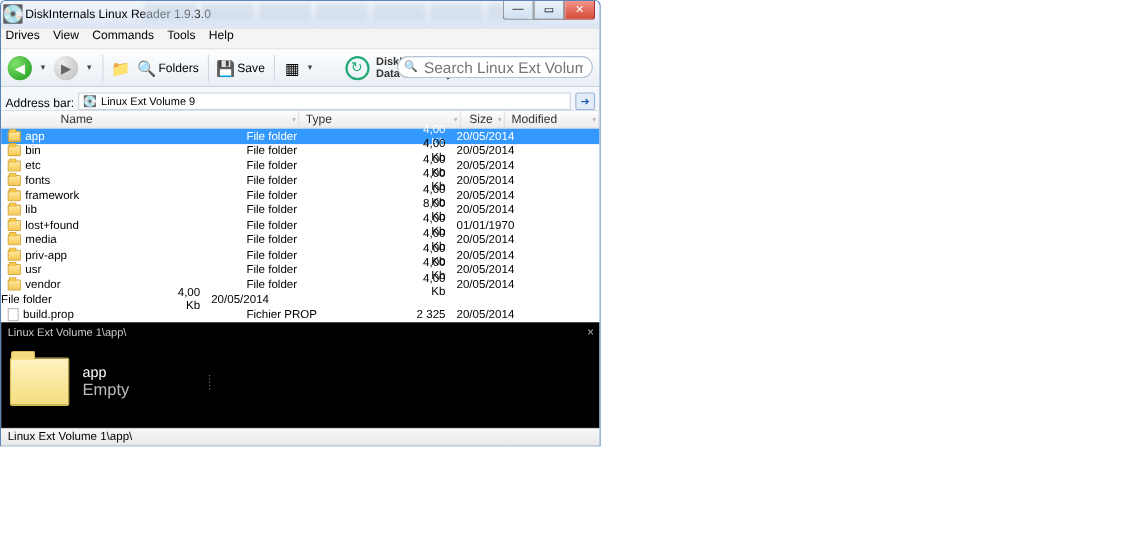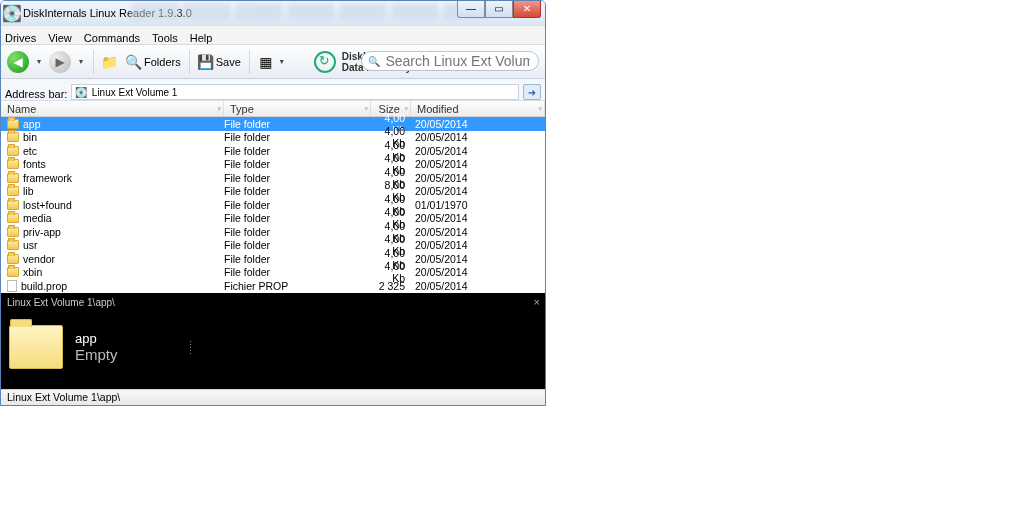--- a/index.html
+++ b/index.html
@@ -8,41 +8,41 @@
   .titlebar { height: 24px; background: linear-gradient(#f2f6fb,#dbe6f4); display:flex; align-items:center; position:relative; padding:0 4px; }
   .titlebar .icon { width:14px;height:14px;margin-right:4px;display:inline-flex;align-items:center;justify-content:center;}
   .titlebar .title { font-size:11px; color:#000; }
   .winbtns { position:absolute; right:4px; top:-1px; display:flex; gap:0; }
   .winbtn { width:28px;height:18px; border:1px solid #888; border-top:none; display:flex;align-items:center;justify-content:center; font-size:10px; cursor:pointer;}
   .winbtn.min { background:linear-gradient(#eef4fb,#cfe0f3); border-radius:0 0 0 3px;}
   .winbtn.max { background:linear-gradient(#eef4fb,#cfe0f3);}
   .winbtn.close { background:linear-gradient(#f39a8f,#d54a35); border-radius:0 0 3px 0; color:#fff;border-color:#a33;}
   .blur-tabs { position:absolute; top:2px; left:130px; display:flex; gap:4px; filter: blur(2px); opacity:0.55;}
   .blur-tab { width:48px;height:16px;background:#c9d5e6;border-radius:2px 2px 0 0;}
-  .menubar { height:20px; background:#f4f4f4; border-top:1px solid #dcdcdc; border-bottom:1px solid #dcdcdc; display:flex; align-items:flex-end; padding:0 4px; gap:12px;}
+  .menubar { height:20px; background:#f4f4f4; border-top:1px solid #dcdcdc; border-bottom:1px solid #dcdcdc; display:flex; align-items:flex-start; padding:0 4px; gap:12px;}
   .menubar span { font-size:11px; color:#000; cursor:default; }
   .toolbar { height:34px; background:linear-gradient(#fdfefe,#e9eef4); border-bottom:1px solid #c8d1dc; display:flex; align-items:center; padding:0 6px; gap:4px; position:relative;}
   .nav-back { width:22px;height:22px;border-radius:50%;background:radial-gradient(circle at 30% 30%,#7fe06a,#1a9a1a);display:flex;align-items:center;justify-content:center;color:#fff;font-size:12px;cursor:pointer;}
   .nav-fwd { width:22px;height:22px;border-radius:50%;background:radial-gradient(circle at 30% 30%,#eee,#bbb);display:flex;align-items:center;justify-content:center;color:#666;font-size:12px;}
   .tiny-arrow { font-size:8px;color:#444;padding:0 4px;}
   .sep { width:1px;height:24px;background:#cfd7e2;margin:0 2px;}
   .tool-item { display:flex;align-items:center;gap:2px;font-size:11px;color:#000;cursor:pointer;padding:0 2px;}
   .ico { width:16px;height:16px;display:flex;align-items:center;justify-content:center;font-size:14px;}
   .branding { display:flex;align-items:center;gap:6px;margin-left:20px;}
   .branding .logo { width:22px;height:22px;border-radius:50%;border:2px solid #2a7; position:relative;}
   .branding .logo::after{content:"↻";position:absolute;left:3px;top:0;color:#2a7;font-size:13px;}
   .branding .txt1 { font-size:10px;font-weight:bold;color:#333;line-height:1.1;}
   .branding .txt2 { font-size:10px;font-weight:bold;color:#333;line-height:1.1;}
   .search { position:absolute; right:6px; top:6px; display:flex;align-items:center;border:1px solid #b6c3d3;border-radius:10px;height:20px;padding:0 6px;width:178px;background:#fff;}
   .search input { border:none;outline:none;font-size:14px;color:#666;width:100%;background:transparent;}
   .search .mag { font-size:10px;color:#999;margin-right:3px;}
   .addrbar { height:22px;background:#f4f7fb;border-bottom:1px solid #d8dee6;display:flex;align-items:flex-end;padding:0 4px;font-size:11px;gap:4px;}
   .addr-field { flex:1;height:16px;border:1px solid #c8d1dc;background:#fff;display:flex;align-items:center;padding:0 3px;font-size:10px;gap:4px;}
   .go-btn { width:18px;height:16px;border:1px solid #9bb6d8;background:#e1ecf8;display:flex;align-items:center;justify-content:center;font-size:10px;color:#2a5db0;cursor:pointer;border-radius:2px;}
-  .cols { display:flex;height:16px;background:linear-gradient(#fdfdfd,#ececec);border-bottom:1px solid #d0d0d0;font-size:11px;color:#333;}
+  .cols { display:flex;height:16px;background:linear-gradient(#fdfdfd,#ececec);border-bottom:1px solid #d0d0d0;font-size:11px;color:#333;padding-left:48px;}
   .col { display:flex;align-items:center;padding:0 6px;border-right:1px solid #e0e0e0;position:relative;cursor:pointer;}
   .col .drop{position:absolute;right:2px;font-size:7px;color:#bbb;}
   .c-name{width:223px;} .c-type{width:147px;} .c-size{width:40px;text-align:right;justify-content:flex-end;padding-right:10px;} .c-mod{flex:1;text-align:right;}
   .filerows { background:#fff; min-height:176px;}
   .row { display:flex;height:13.5px;align-items:center;font-size:10.5px;color:#000;}
   .row.sel { background:#3399ff;color:#fff;}
   .row.sel .r-size,.row.sel .r-mod,.row.sel .r-type{color:#fff;}
   .r-name{width:223px;display:flex;align-items:center;padding-left:6px;gap:4px;}
   .r-type{width:147px;}
   .r-size{width:40px;text-align:right;padding-right:6px;color:#000;}
@@ -126,21 +126,21 @@
     <div class="search">
       <span class="mag">🔍</span>
       <input placeholder="Search Linux Ext Volume 1" style="">
     </div>
   </div>
 
   <div class="addrbar">
     <span>Address bar:</span>
     <div class="addr-field">
       <span>💽</span>
-      <span>Linux Ext Volume 1</span>
+      <span>Linux Ext Volume 9</span>
     </div>
     <div class="go-btn">➜</div>
   </div>
 
   <div class="cols">
     <div class="col c-name">
         <span>Name</span>
         <span class="drop">▾</span>
       </div>
     <div class="col c-type">
@@ -251,24 +251,20 @@
       <div class="row">
         <div class="r-name">
           <span class="fico"></span>
           <span>vendor</span>
         </div>
         <div class="r-type">File folder</div>
         <div class="r-size">4,00 Kb</div>
         <div class="r-mod">20/05/2014</div>
       </div>
       <div class="row">
-        <div class="r-name">
-          <span class="fico"></span>
-          <span>xbin</span>
-        </div>
         <div class="r-type">File folder</div>
         <div class="r-size">4,00 Kb</div>
         <div class="r-mod">20/05/2014</div>
       </div>
       <div class="row">
         <div class="r-name">
           <span class="dico"></span>
           <span>build.prop</span>
         </div>
         <div class="r-type">Fichier PROP</div>

